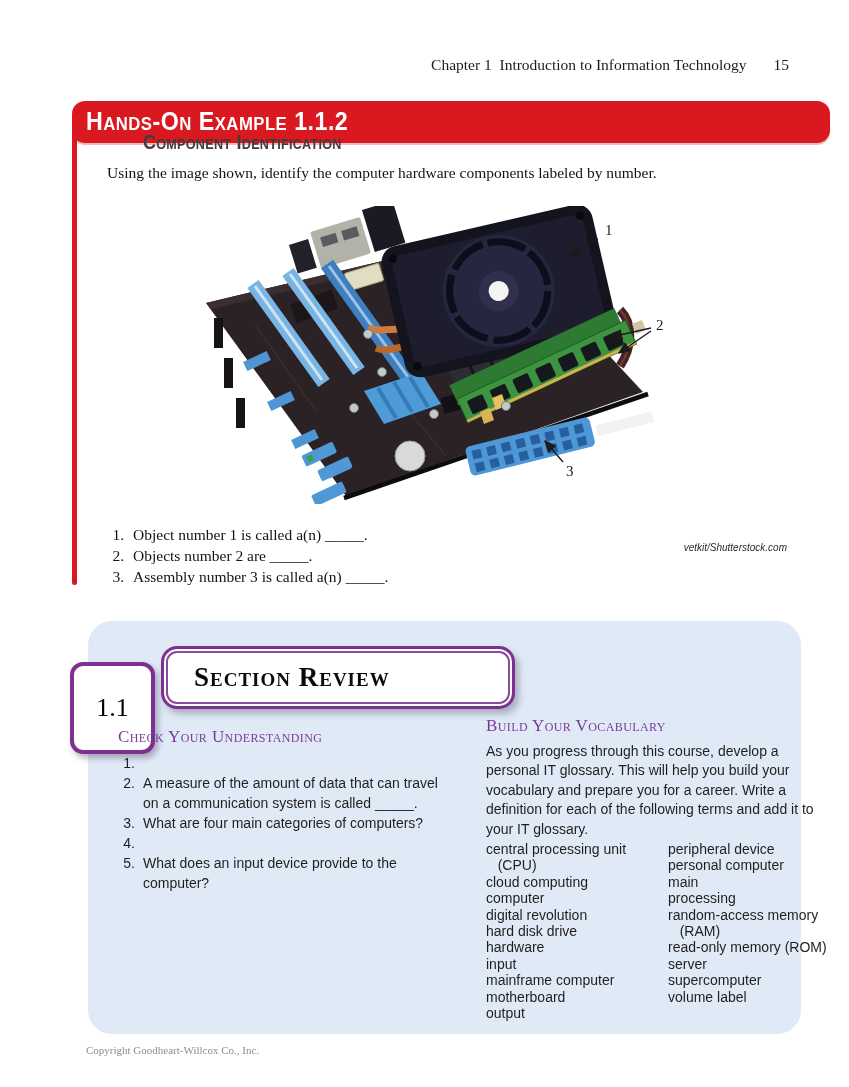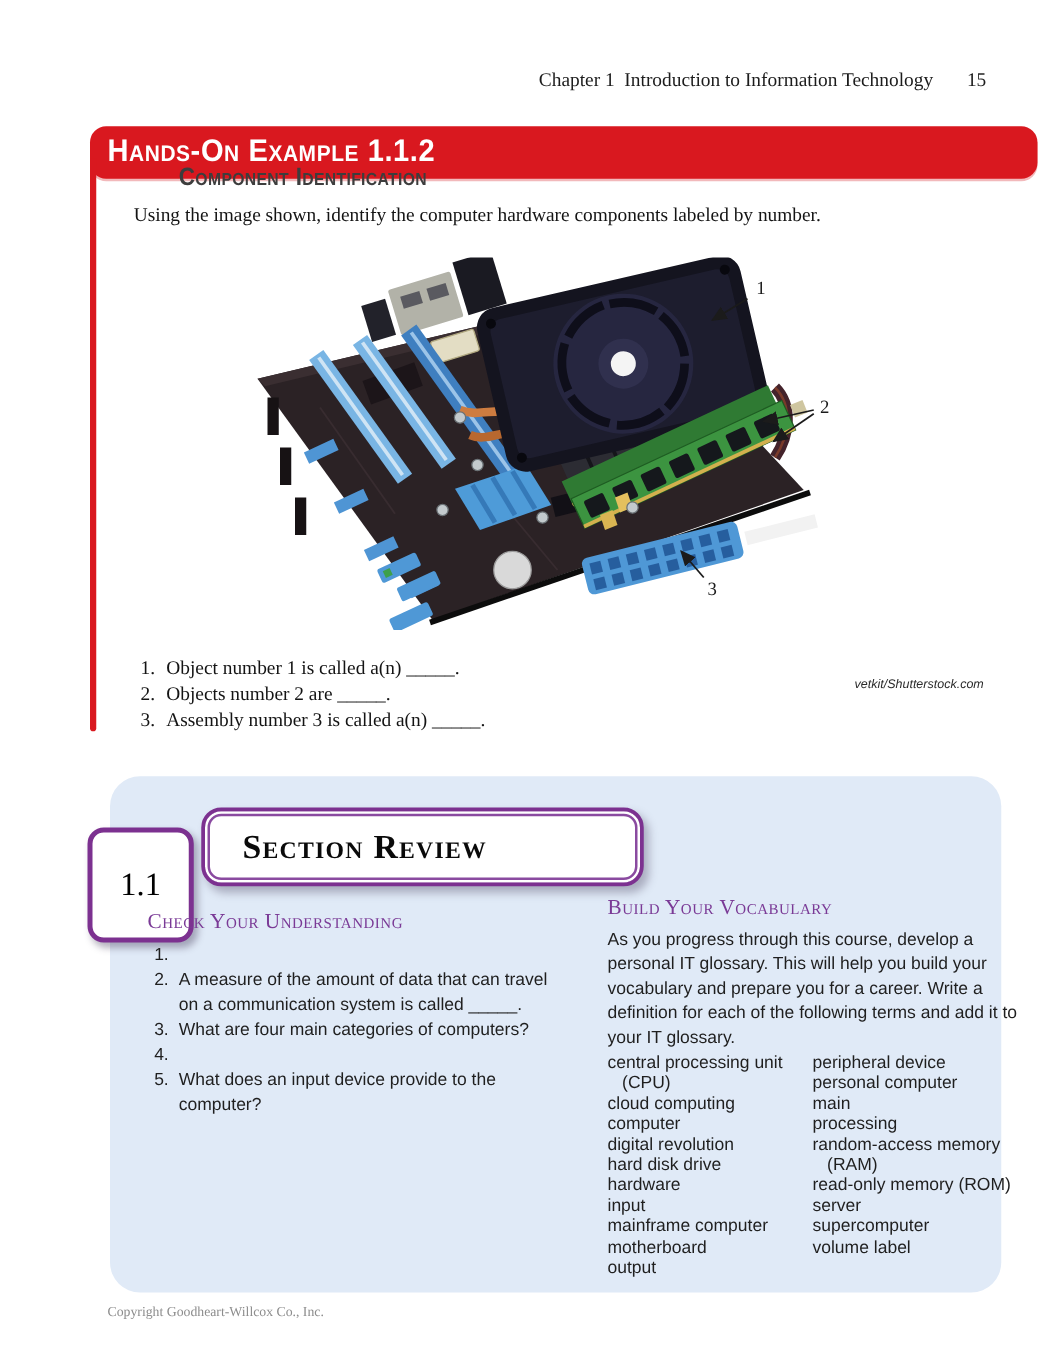--- a/index.html
+++ b/index.html
@@ -54,21 +54,21 @@
   .review-heading{font-size:17px;font-weight:400;font-variant:small-caps;color:#7a3a96;
           letter-spacing:.4px;margin:0 0 6px 0;}
 
   .cu-row{display:flex;font-family:"Liberation Sans",sans-serif;font-size:14px;
           line-height:20px;color:#1f1f1f;}
   .cu-num{width:17px;text-align:right;margin-right:8px;flex:none;}
   .cu-text{white-space:pre-line;}
 
   .vocab-intro{font-family:"Liberation Sans",sans-serif;font-size:14px;line-height:19.4px;
           color:#1f1f1f;margin:0;white-space:pre-line;}
-  .vocab-cols{display:flex;margin-top:2px;}
+  .vocab-cols{display:flex;margin-top:2px;gap:18px;}
   .vocab-col1{width:164px;flex:none;}
   .vocab-col2{width:178px;flex:none;}
   .vocab-term{font-family:"Liberation Sans",sans-serif;font-size:14px;line-height:16.4px;
           color:#1f1f1f;white-space:pre-wrap;}
 
   .page-footer{position:absolute;left:86px;top:1044px;font-family:Liberation Serif, serif;
           font-size:11px;color:#8d8d8d;}
 </style>
 </head>
 <body>

